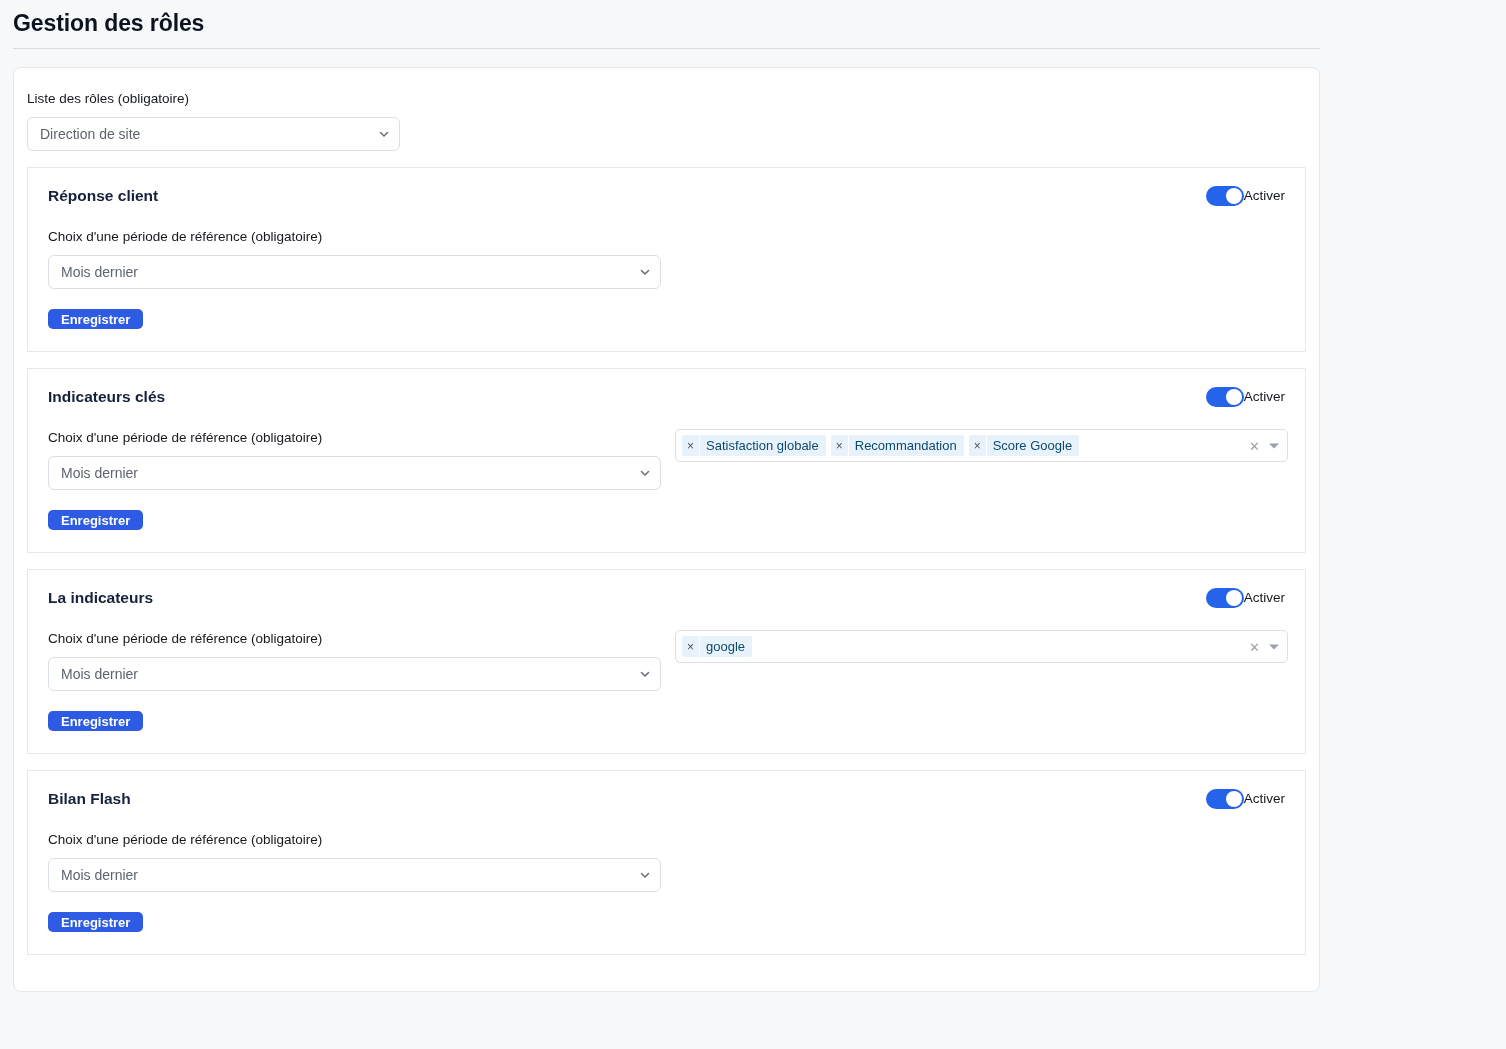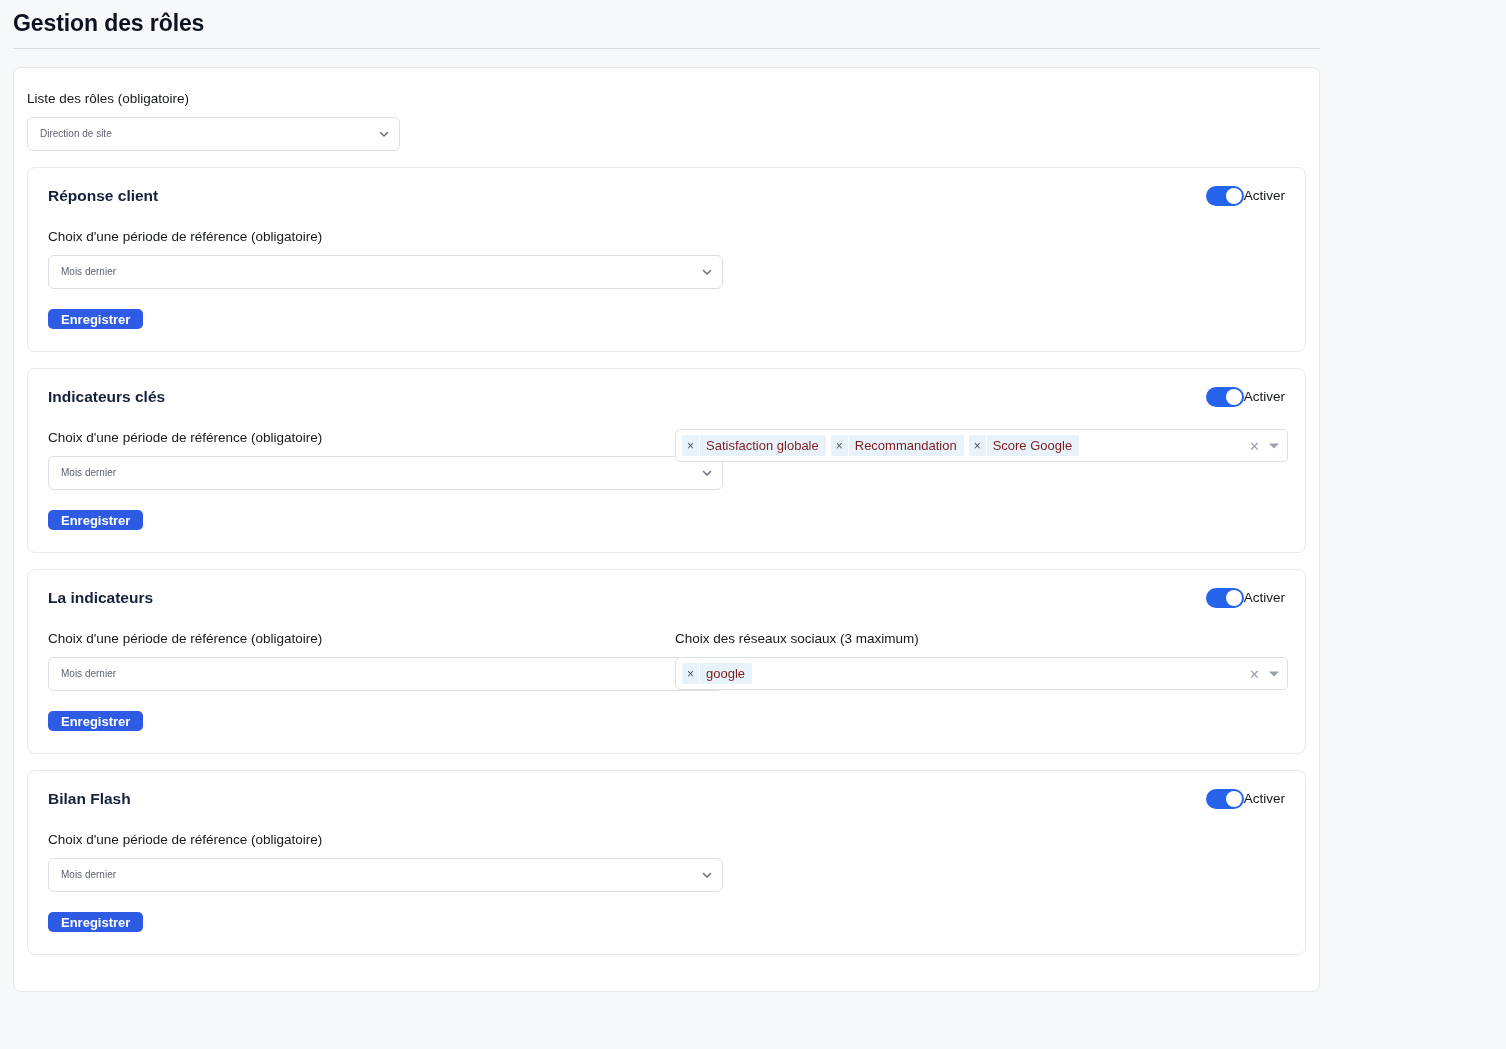--- a/index.html
+++ b/index.html
@@ -63,21 +63,21 @@
     height: 34px;
     border: 1px solid #dcdfe4;
     border-radius: 6px;
     background: #fff;
     display: flex;
     align-items: center;
     padding: 0 30px 0 12px;
     cursor: pointer;
   }
   .select-value {
-    font-size: 10px;
+    font-size: 14px;
     color: #5d6470;
     line-height: 18px;
     white-space: nowrap;
     overflow: hidden;
     text-overflow: ellipsis;
   }
   .chevron {
     position: absolute;
     right: 11px;
     top: 50%;
@@ -87,21 +87,21 @@
     pointer-events: none;
   }
   .chevron svg { display: block; }
 
   .role-select { width: 373px; }
 
   
   .section-card {
     margin: 16px 13px 0 13px;
     border: 1px solid #e6e8ec;
-    border-radius: 8px;
+    border-radius: 0;
     background: #fff;
     padding: 18px 20px 22px 20px;
     position: relative;
   }
   .section-head {
     display: flex;
     align-items: center;
     justify-content: space-between;
     margin-bottom: 22px;
   }
@@ -140,21 +140,21 @@
     line-height: 18px;
   }
 
   
   .fields-row {
     display: flex;
     gap: 0;
   }
   .field-col-left { width: 627px; flex: 0 0 627px; }
   .field-col-right { width: 613px; flex: 0 0 613px; }
-  .period-select { width: 675px; }
+  .period-select { width: 613px; }
 
   
   .multiselect {
     position: relative;
     min-height: 33px;
     border: 1px solid #dcdfe4;
     border-radius: 5px;
     background: #fff;
     display: flex;
     align-items: center;
@@ -180,21 +180,21 @@
     color: #4a5160;
     border-right: 1px solid #ffffff;
     cursor: pointer;
     line-height: 1;
   }
   .tag-text {
     display: inline-flex;
     align-items: center;
     padding: 0 7px 0 6px;
     font-size: 13px;
-    color: #7f1d1d;
+    color: #0c4a6e;
     line-height: 1;
     white-space: nowrap;
   }
   .ms-actions {
     position: absolute;
     right: 8px;
     top: 50%;
     transform: translateY(-50%);
     display: flex;
     align-items: center;
@@ -344,21 +344,20 @@
         <div class="select-control period-select">
           <span class="select-value">Mois dernier</span>
           <span class="chevron">
             <svg viewBox="0 0 12 12" width="12" height="12">
                 <path d="M2.5 4.5 L6 8 L9.5 4.5" fill="none" stroke="#6b7280" stroke-width="1.6" stroke-linecap="round" stroke-linejoin="round"></path>
               </svg>
           </span>
         </div>
       </div>
       <div class="field-col-right">
-        <label class="field-label">Choix des réseaux sociaux (3 maximum)</label>
         <div class="multiselect">
           <span class="tag">
               <span class="tag-x">×</span>
               <span class="tag-text">google</span>
             </span>
             <span class="ms-actions">
             <span class="ms-clear">✕</span>
             <span class="ms-caret"></span>
           </span>
         </div>

